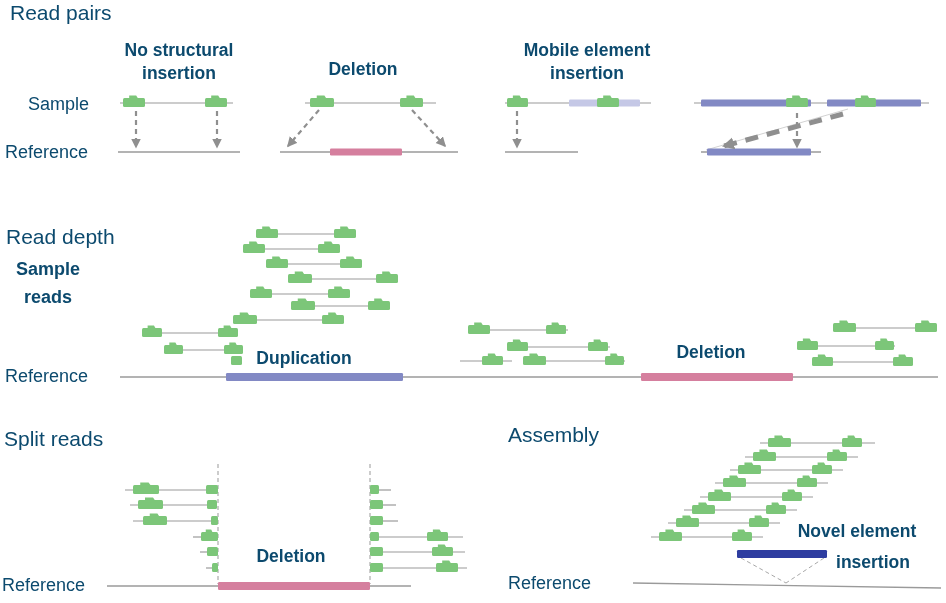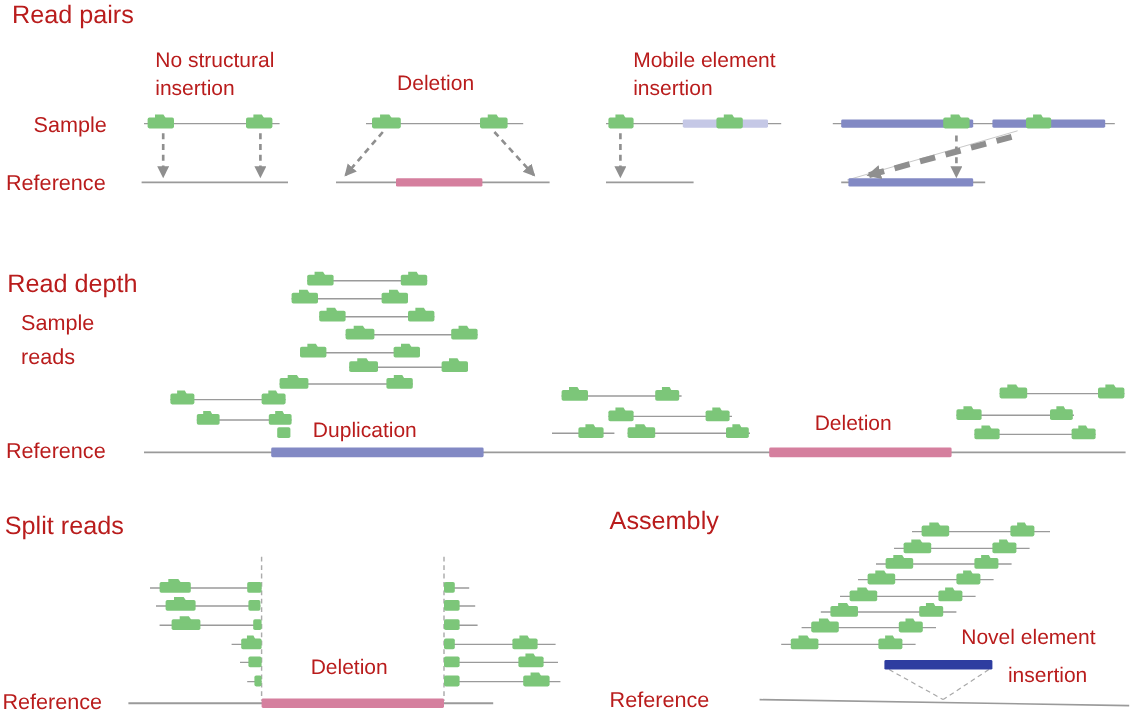--- a/index.html
+++ b/index.html
@@ -10,25 +10,25 @@
     font-family:"Liberation Sans", sans-serif;
     color:#111111;
     overflow:hidden;
   }
   #diagram{position:absolute;left:0;top:0;}
   .lbl{
     position:absolute;
     font-size:18px;
     line-height:22px;
     white-space:nowrap;
-    color:#b91c1c;
+    color:#0c4a6e;
   }
   .h{font-size:21px;}
   .t{font-size:17.5px;line-height:23px;}
-  .ctr{transform:translateX(-50%);}
+  .ctr{transform:translateX(-50%);text-align:center;font-weight:bold;}
   .rd-sample{line-height:28px;}
 </style>
 </head>
 <body>
 
 <div id="stage">
 
   <svg id="diagram" width="946" height="603" viewBox="0 0 946 603">
     <defs>
       <marker id="ah" markerUnits="userSpaceOnUse" markerWidth="12" markerHeight="12" refX="8.5" refY="5" orient="auto">

